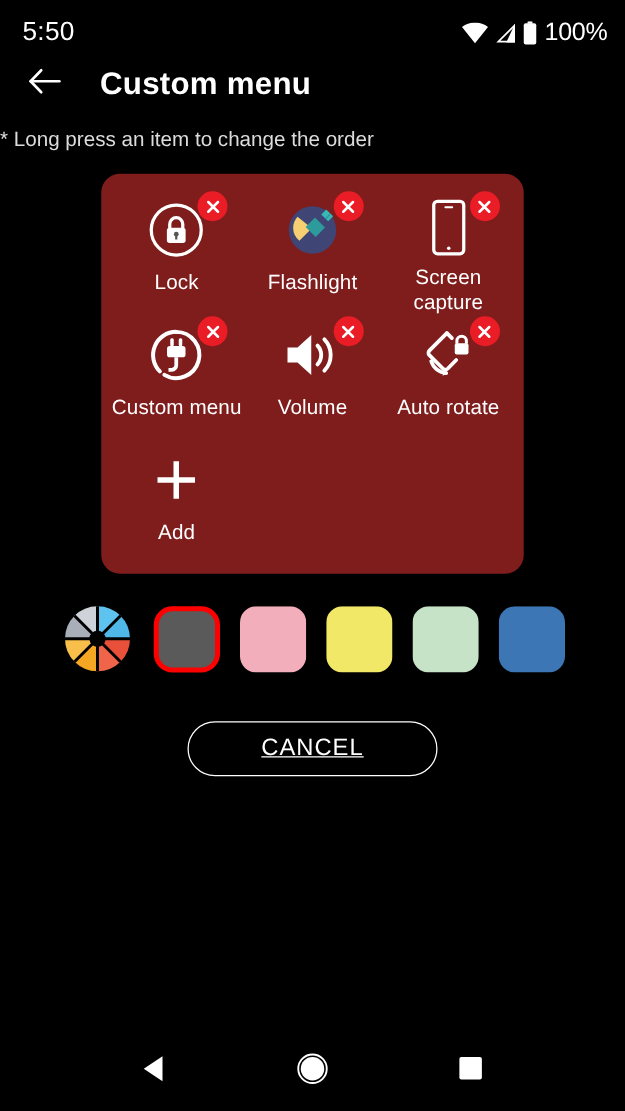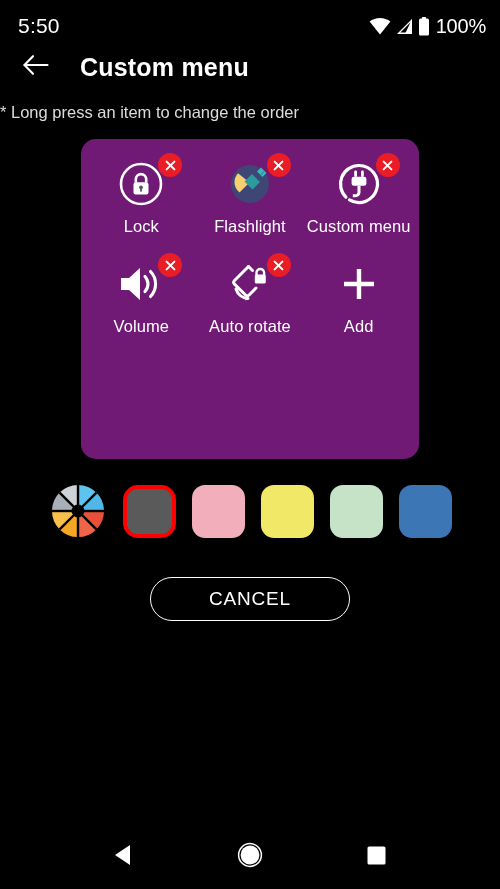--- a/index.html
+++ b/index.html
@@ -41,21 +41,21 @@
   
   .hint {
     position:absolute; top:103px; left:0; width:500px;
     text-align:left; color:#dcdcdc; font-size:16.5px;
   }
 
   
   .panel {
     position:absolute; left:81px; top:139px;
     width:338px; height:320px;
-    background:#701a75; border-radius:15px;
+    background:#7f1d1d; border-radius:15px;
     padding:13px 6px 10px 6px;
   }
   .grid { display:grid; grid-template-columns:repeat(3,1fr); }
   .cell {
     position:relative;
     display:flex; flex-direction:column; align-items:center;
     padding-top:7px; height:100px; cursor:pointer;
   }
   .iconbox {
     position:relative; width:54px; height:50px;
@@ -91,21 +91,21 @@
   
   .actions {
     position:absolute; left:0; top:577px; width:500px;
     display:flex; justify-content:center; gap:30px;
   }
   .pill {
     width:200px; height:44px; border-radius:24px;
     border:1.4px solid #ffffff; background:transparent;
     color:#fff; font-size:19px; letter-spacing:.8px;
     display:flex; align-items:center; justify-content:center;
-    cursor:pointer; font-family:"Liberation Sans", sans-serif;
+    cursor:pointer; font-family:"Liberation Sans", sans-serif;text-decoration:underline;
   }
 
   
   .navbar {
     position:absolute; left:0; bottom:0; width:500px; height:64px;
     display:flex; align-items:center; justify-content:space-around;
     padding:0 60px;
   }
   .navbtn { width:52px; height:52px; display:flex; align-items:center;
             justify-content:center; cursor:pointer; }
@@ -187,20 +187,36 @@
           </svg>
           <div class="badge">
             <svg width="13" height="13" viewBox="0 0 13 13">
               <path d="M2.6 2.6 L10.4 10.4 M10.4 2.6 L2.6 10.4" stroke="#fff" stroke-width="2" stroke-linecap="round"></path>
             </svg>
           </div>
         </div>
         <div class="cell-label">Flashlight</div>
       </div>
 
+      <div class="cell">
+        <div class="iconbox">
+          <svg width="34" height="46" viewBox="0 0 34 46">
+            <rect x="5" y="2" width="24" height="42" rx="3" fill="none" stroke="#fff" stroke-width="2.6"></rect>
+            <rect x="13.5" y="6" width="7" height="1.5" rx="0.7" fill="#fff"></rect>
+            <circle cx="17" cy="39.5" r="1.4" fill="#fff"></circle>
+          </svg>
+          <div class="badge">
+            <svg width="13" height="13" viewBox="0 0 13 13">
+              <path d="M2.6 2.6 L10.4 10.4 M10.4 2.6 L2.6 10.4" stroke="#fff" stroke-width="2" stroke-linecap="round"></path>
+            </svg>
+          </div>
+        </div>
+        <div class="cell-label">Screen
+capture</div>
+      </div>
 
       <div class="cell">
         <div class="iconbox">
           <svg width="46" height="46" viewBox="0 0 46 46">
             <path d="M23 4.5 a18.5 18.5 0 1 1 -9.5 34.4" fill="none" stroke="#fff" stroke-width="3.2" stroke-linecap="round"></path>
             <path d="M23 4.5 a18.5 18.5 0 0 0 -13.1 31.6" fill="none" stroke="#fff" stroke-width="3.2" stroke-linecap="round"></path>
             <rect x="18.2" y="9.5" width="2.8" height="6.5" rx="1.2" fill="#fff"></rect>
             <rect x="25" y="9.5" width="2.8" height="6.5" rx="1.2" fill="#fff"></rect>
             <rect x="15.6" y="15.8" width="14.8" height="9" rx="2.3" fill="#fff"></rect>
             <path d="M23 24.8 v6.4 a3.6 3.6 0 0 1 -3.6 3.6 h-2.6" fill="none" stroke="#fff" stroke-width="3"></path>

